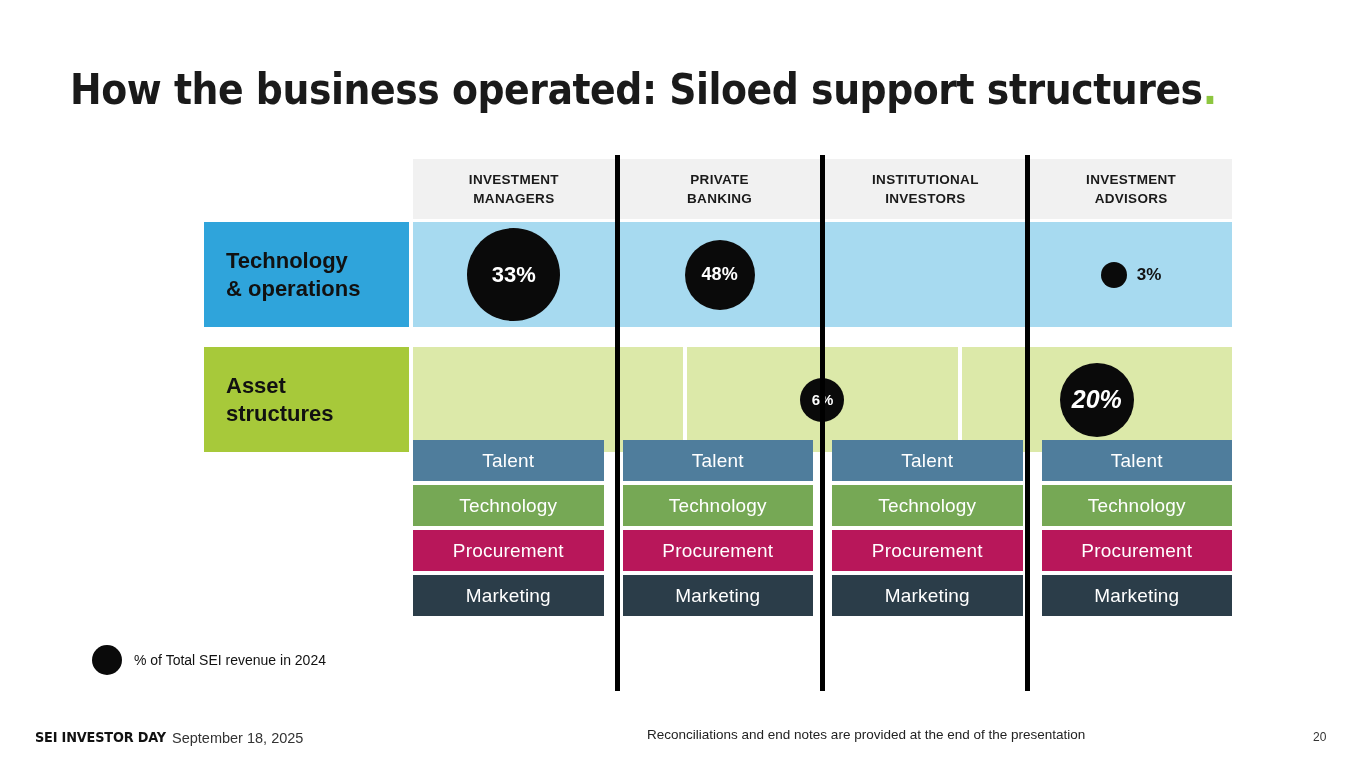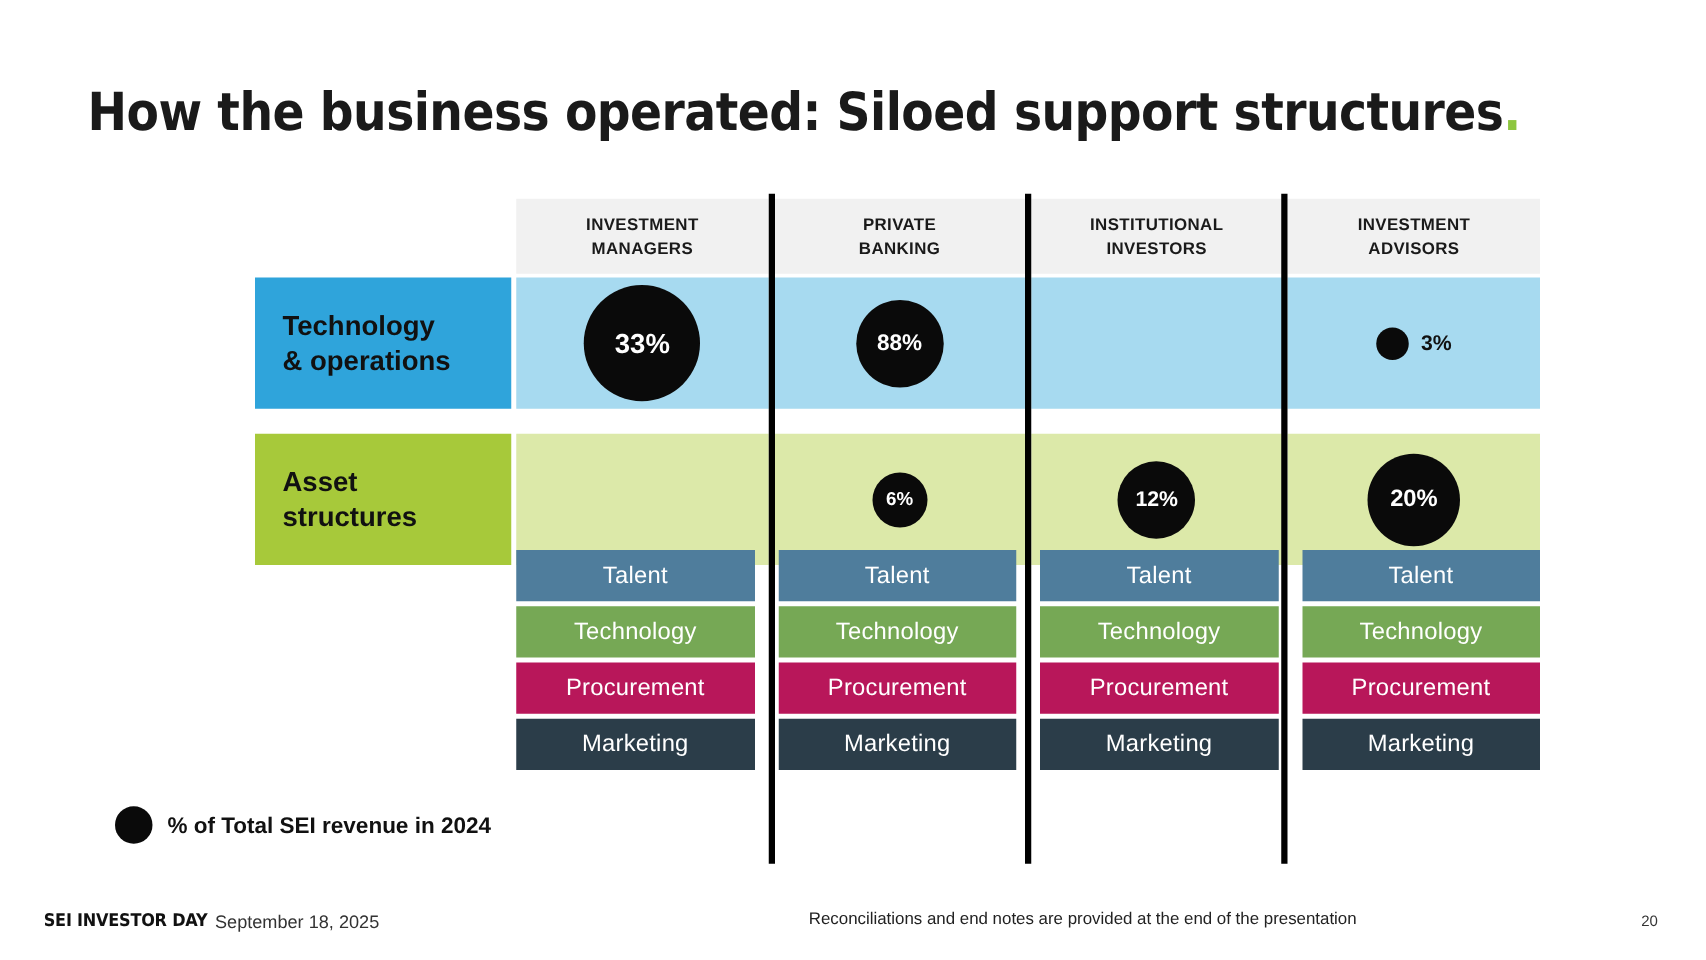--- a/index.html
+++ b/index.html
@@ -172,22 +172,22 @@
     align-items: center;
   }
   .legend-dot {
     width: 30px;
     height: 30px;
     border-radius: 50%;
     background: #0A0A0A;
   }
   .legend-text {
     margin-left: 12px;
-    font-size: 18px;
-    font-weight: bold;
+    font-size: 14px;
+    font-weight: normal;
     color: #111111;
   }
 
   
   .footer-brand {
     position: absolute;
     left: 35px;
     top: 729px;
     font-family: "DejaVu Sans", sans-serif;
     font-size: 14px;
@@ -249,21 +249,21 @@
       <span><span>Technology</span><br><span>&amp; operations</span></span>
     </div>
     <div class="cells">
       <div class="cell cell-blue">
         <div class="bubble-wrap">
           <div class="bubble" style="width:93px;height:93px;font-size:22px;">33%</div>
         </div>
       </div>
       <div class="cell cell-blue">
         <div class="bubble-wrap">
-          <div class="bubble" style="width:70px;height:70px;font-size:18px;">88%</div>
+          <div class="bubble" style="width:70px;height:70px;font-size:18px;">48%</div>
         </div>
       </div>
       <div class="cell cell-blue"></div>
       <div class="cell cell-blue">
         <div class="bubble-wrap">
           <div class="bubble" style="width:26px;height:26px;"></div>
           <span class="bubble-outside-label">3%</span>
         </div>
       </div>
     </div>
@@ -275,26 +275,21 @@
     </div>
     <div class="cells">
       <div class="cell cell-green"></div>
       <div class="cell cell-green">
         <div class="bubble-wrap">
           <div class="bubble" style="width:44px;height:44px;font-size:15px;">6%</div>
         </div>
       </div>
       <div class="cell cell-green">
         <div class="bubble-wrap">
-          <div class="bubble" style="width:62px;height:62px;font-size:17px;">12%</div>
-        </div>
-      </div>
-      <div class="cell cell-green">
-        <div class="bubble-wrap">
-          <div class="bubble" style="width:74px;height:74px;font-size:19px;">20%</div>
+          <div class="bubble" style="width:74px;height:74px;font-size:25px;font-style:italic;">20%</div>
         </div>
       </div>
     </div>
   </div>
 
   <div class="fn-grid">
 
     <div class="fn-row">
       <div class="fn-cell" style="background:#4F7D9C;">Talent</div>
       <div class="fn-cell" style="background:#4F7D9C;">Talent</div>

